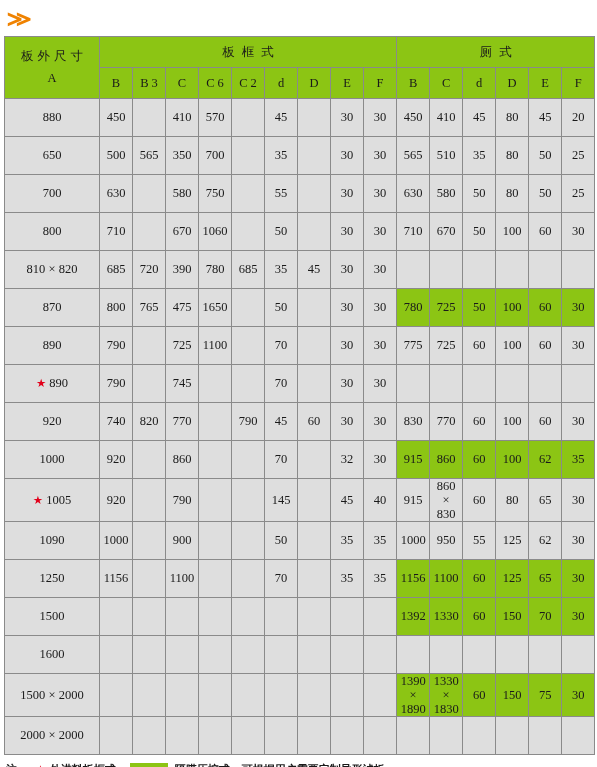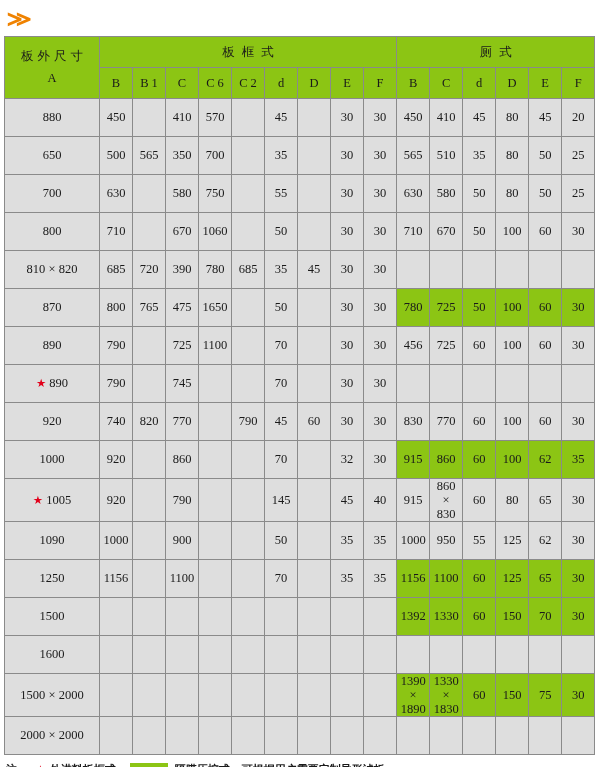--- a/index.html
+++ b/index.html
@@ -155,21 +155,21 @@
       <tr>
         <th class="gh rowhead" rowspan="2">
           <span class="cn">板外尺寸</span>
           <span class="a-line">A</span>
         </th>
         <th class="gh grp" colspan="9">板框式</th>
         <th class="gh grp" colspan="6">厕式</th>
       </tr>
       <tr id="subhead-row">
           <th class="gh sub">B</th>
-          <th class="gh sub">B 1</th>
+          <th class="gh sub">B 3</th>
           <th class="gh sub">C</th>
           <th class="gh sub">C 6</th>
           <th class="gh sub">C 2</th>
           <th class="gh sub">d</th>
           <th class="gh sub">D</th>
           <th class="gh sub">E</th>
           <th class="gh sub">F</th>
           <th class="gh sub">B</th>
           <th class="gh sub">C</th>
           <th class="gh sub">d</th>
@@ -291,21 +291,21 @@
           <td class="rowlabel">890</td>
           <td class="datacell">790</td>
           <td class="datacell"></td>
           <td class="datacell">725</td>
           <td class="datacell">1100</td>
           <td class="datacell"></td>
           <td class="datacell">70</td>
           <td class="datacell"></td>
           <td class="datacell">30</td>
           <td class="datacell">30</td>
-          <td class="datacell">456</td>
+          <td class="datacell">775</td>
           <td class="datacell">725</td>
           <td class="datacell">60</td>
           <td class="datacell">100</td>
           <td class="datacell">60</td>
           <td class="datacell">30</td>
         </tr>
         <tr>
           <td class="rowlabel"><span class="star">★</span>890</td>
           <td class="datacell">790</td>
           <td class="datacell"></td>

